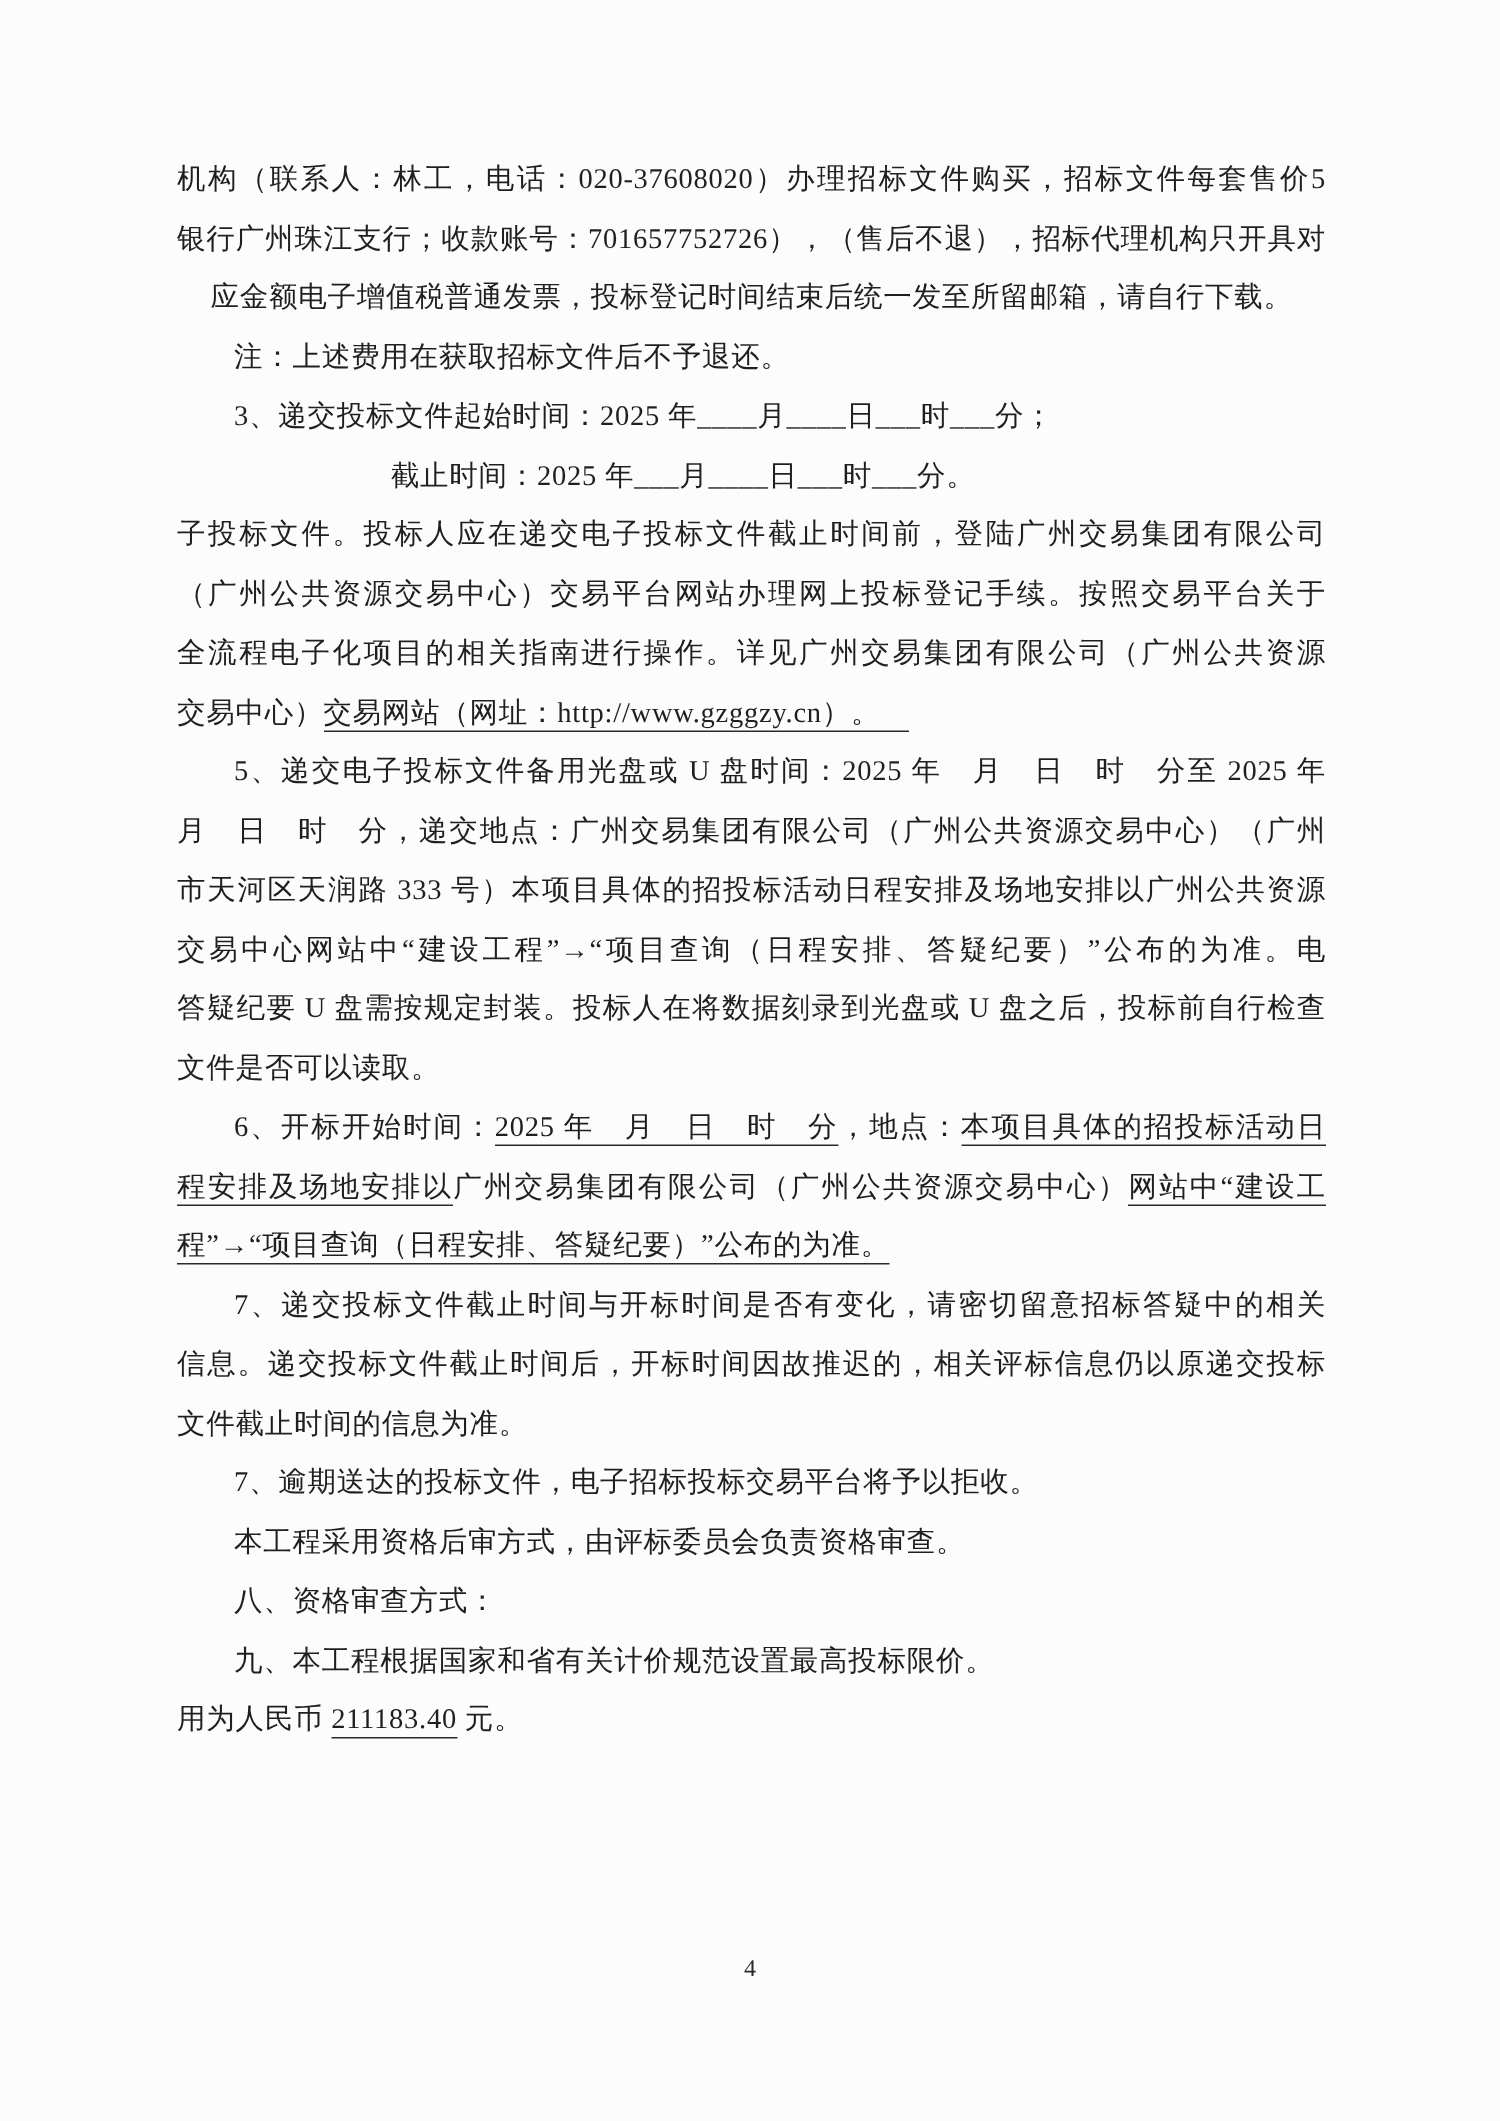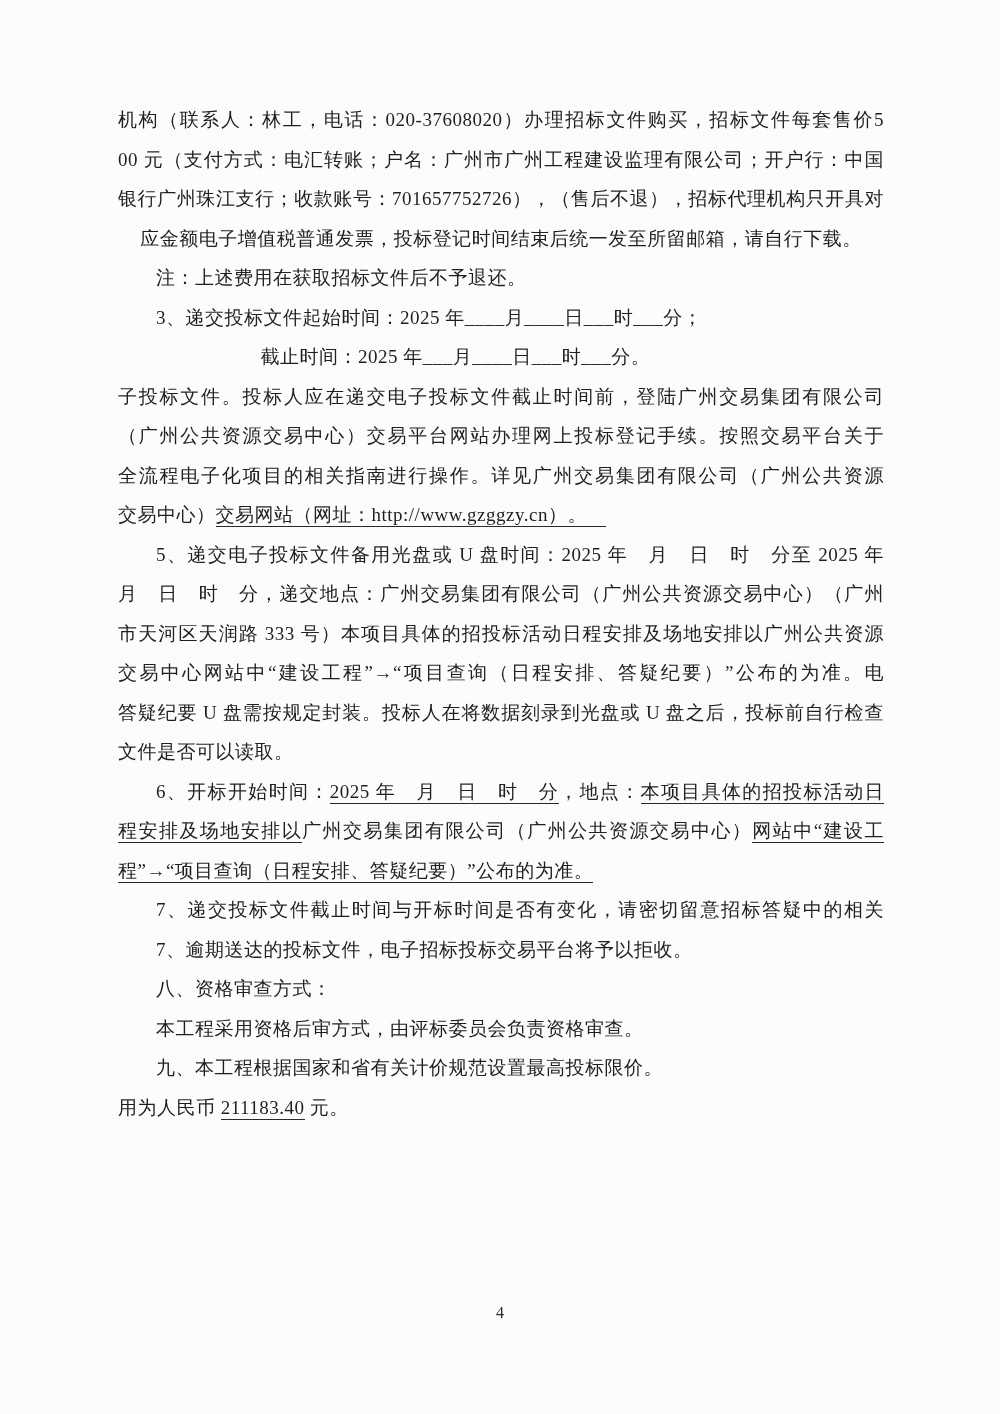--- a/index.html
+++ b/index.html
@@ -50,42 +50,43 @@
     line-height: 34px;
     color: #2a2a2a;
   }
 </style>
 </head>
 <body>
 
 <div class="page">
   <div class="doc-body" id="doc-body">
       <div class="line justify" style="text-indent: 0em;"><span class="seg">机构（联系人：林工，电话：020-37608020）办理招标文件购买，招标文件每套售价5</span></div>
-      <div class="line justify" style="text-indent: 0em;"><span class="seg">00 元（支付方式：电汇转账；户名：广州市广州工程建设监理有限公司；开户行：中国</span></div>
       <div class="line justify" style="text-indent: 0em;"><span class="seg">银行广州珠江支行；收款账号：701657752726），（售后不退），招标代理机构只开具对</span></div>
       <div class="line" style="text-indent: 0em; text-align: center;"><span class="seg">应金额电子增值税普通发票，投标登记时间结束后统一发至所留邮箱，请自行下载。</span></div>
       <div class="line" style="text-indent: 2em;"><span class="seg">注：上述费用在获取招标文件后不予退还。</span></div>
       <div class="line" style="text-indent: 2em;"><span class="seg">3、递交投标文件起始时间：2025 年____月____日___时___分；</span></div>
       <div class="line" style="text-indent: 7.5em;"><span class="seg">截止时间：2025 年___月____日___时___分。</span></div>
       <div class="line justify" style="text-indent: 0em;"><span class="seg">子投标文件。投标人应在递交电子投标文件截止时间前，登陆广州交易集团有限公司</span></div>
       <div class="line justify" style="text-indent: 0em;"><span class="seg">（广州公共资源交易中心）交易平台网站办理网上投标登记手续。按照交易平台关于</span></div>
       <div class="line justify" style="text-indent: 0em;"><span class="seg">全流程电子化项目的相关指南进行操作。详见广州交易集团有限公司（广州公共资源</span></div>
       <div class="line" style="text-indent: 0em;"><span class="seg">交易中心）</span><span class="seg u">交易网站（网址：http://www.gzggzy.cn）。　</span></div>
       <div class="line justify" style="text-indent: 2em;"><span class="seg">5、递交电子投标文件备用光盘或 U 盘时间：2025 年　月　日　时　分至 2025 年</span></div>
       <div class="line justify" style="text-indent: 0em;"><span class="seg">月　日　时　分，递交地点：广州交易集团有限公司（广州公共资源交易中心）（广州</span></div>
       <div class="line justify" style="text-indent: 0em;"><span class="seg">市天河区天润路 333 号）本项目具体的招投标活动日程安排及场地安排以广州公共资源</span></div>
       <div class="line justify" style="text-indent: 0em;"><span class="seg">交易中心网站中“建设工程”→“项目查询（日程安排、答疑纪要）”公布的为准。电</span></div>
       <div class="line justify" style="text-indent: 0em;"><span class="seg">答疑纪要 U 盘需按规定封装。投标人在将数据刻录到光盘或 U 盘之后，投标前自行检查</span></div>
       <div class="line" style="text-indent: 0em;"><span class="seg">文件是否可以读取。</span></div>
       <div class="line justify" style="text-indent: 2em;"><span class="seg">6、开标开始时间：</span><span class="seg u">2025 年　月　日　时　分</span><span class="seg">，地点：</span><span class="seg u">本项目具体的招投标活动日</span></div>
       <div class="line justify" style="text-indent: 0em;"><span class="seg u">程安排及场地安排以</span><span class="seg">广州交易集团有限公司（广州公共资源交易中心）</span><span class="seg u">网站中“建设工</span></div>
       <div class="line" style="text-indent: 0em;"><span class="seg u">程”→“项目查询（日程安排、答疑纪要）”公布的为准。</span></div>
       <div class="line justify" style="text-indent: 2em;"><span class="seg">7、递交投标文件截止时间与开标时间是否有变化，请密切留意招标答疑中的相关</span></div>
+      <div class="line justify" style="text-indent: 0em;"><span class="seg">信息。递交投标文件截止时间后，开标时间因故推迟的，相关评标信息仍以原递交投标</span></div>
+      <div class="line" style="text-indent: 0em;"><span class="seg">文件截止时间的信息为准。</span></div>
       <div class="line" style="text-indent: 2em;"><span class="seg">7、逾期送达的投标文件，电子招标投标交易平台将予以拒收。</span></div>
+      <div class="line" style="text-indent: 2em;"><span class="seg">本工程采用资格后审方式，由评标委员会负责资格审查。</span></div>
       <div class="line" style="text-indent: 2em;"><span class="seg">八、资格审查方式：</span></div>
-      <div class="line" style="text-indent: 2em;"><span class="seg">本工程采用资格后审方式，由评标委员会负责资格审查。</span></div>
       <div class="line" style="text-indent: 2em;"><span class="seg">九、本工程根据国家和省有关计价规范设置最高投标限价。</span></div>
       <div class="line" style="text-indent: 0em;"><span class="seg">用为人民币 </span><span class="seg u">211183.40</span><span class="seg"> 元。</span></div>
     </div>
   <div class="footer">
     <span>4</span>
   </div>
 </div>
 
 </body></html>

